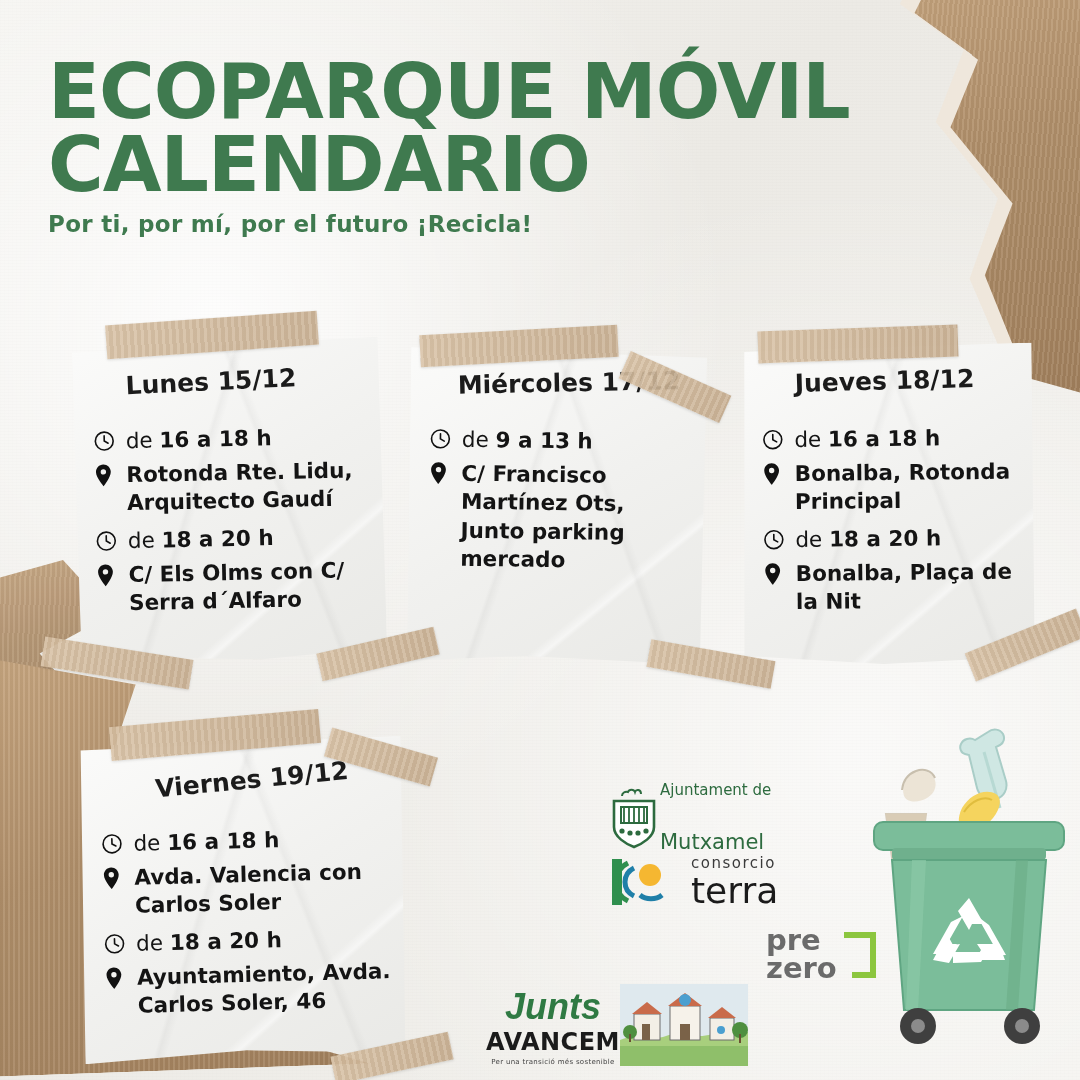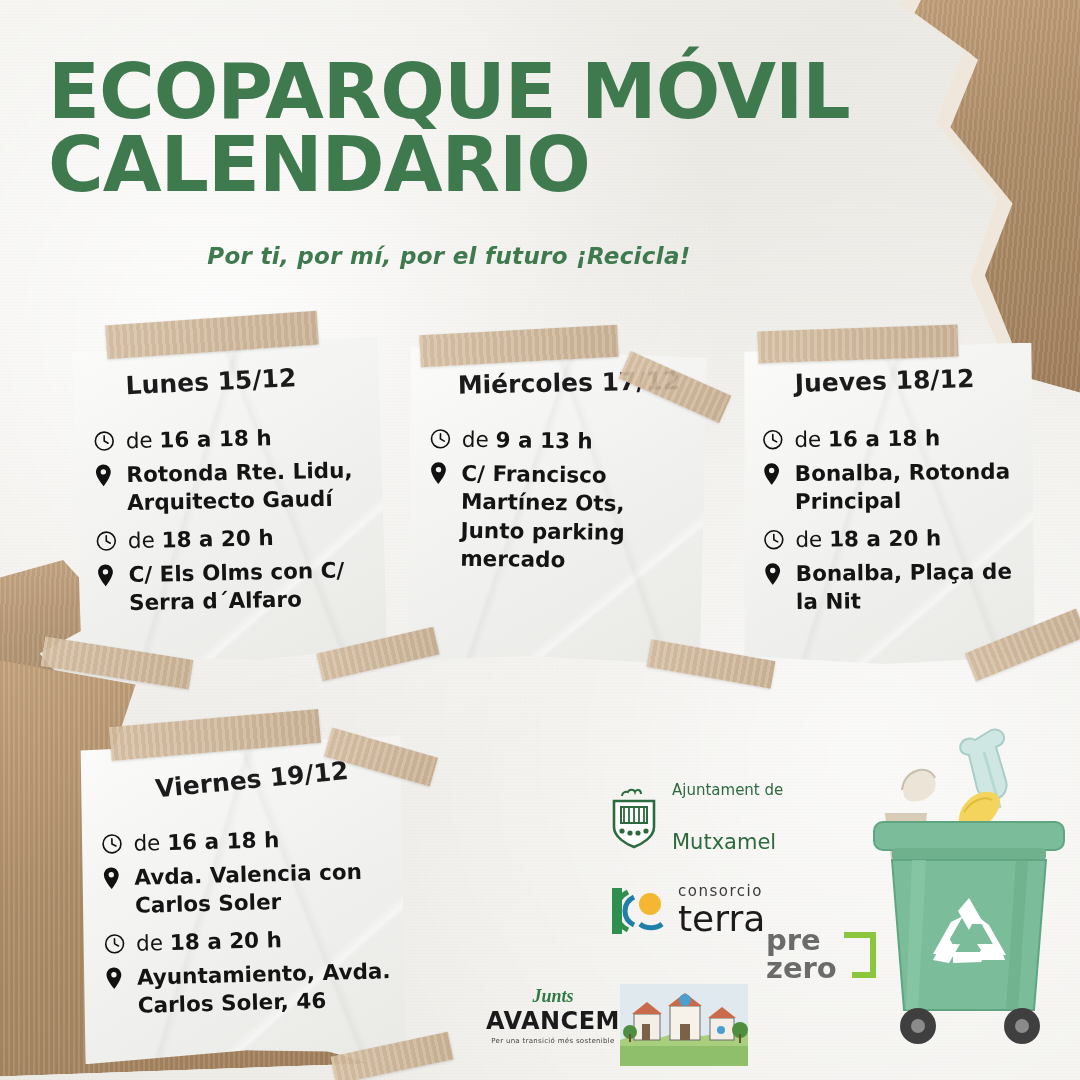--- a/index.html
+++ b/index.html
@@ -83,28 +83,26 @@
     font-family: "DejaVu Sans", sans-serif;
     font-weight: 900;
     color: #3f7a4f;
     font-size: 76px;
     line-height: .96;
     letter-spacing: -1px;
     text-transform: uppercase;
   }
   .title-line.l2 { font-size: 76px; margin-top: 12px; }
   .subtitle {
-    margin-top: 41px;
+    margin-top: 9px;
     font-family: "DejaVu Sans", sans-serif;
     font-weight: 700;
-    font-style: italic;
     color: #3f7a4f;
     font-size: 23px;
     letter-spacing: .3px;
-    text-align: center;
   }
 
   
   .note {
     position: absolute;
     background:
       linear-gradient(150deg, #fbfbfa 0%, #f1f1ef 50%, #e9e9e6 100%);
     box-shadow: 0 3px 10px rgba(0,0,0,.13);
     z-index: 6;
   }
@@ -161,37 +159,37 @@
     content: "";
     position: absolute;
     inset: 0;
     background: repeating-linear-gradient(90deg, rgba(255,255,255,.12) 0 3px, rgba(0,0,0,.03) 3px 7px);
   }
 
   
   .logos { position: absolute; z-index: 7; }
   .muni {
     left: 608px; top: 782px;
-    display: flex; align-items: center; gap: 12px;
+    display: flex; align-items: center; 
   }
   .muni-txt {
     font-family: "DejaVu Sans", sans-serif;
     color: #2d6b3f;
     line-height: 1.12;
   }
   .muni-txt .l1 { font-size: 15px; font-weight: 400; }
   .muni-txt .l2 { font-size: 21px; font-weight: 400; margin-top: 32px; }
 
-  .terra { left: 604px; top: 884px; display: flex; gap: 2px; }
+  .terra { left: 604px; top: 855px; display: flex; align-items: center; gap: 15px; }
   .terra-txt { font-family: "DejaVu Sans", sans-serif; line-height: 1; }
   .terra-txt .l1 { font-size: 15px; color: #3a3a3a; letter-spacing: 1.5px; }
   .terra-txt .l2 { font-size: 36px; font-weight: 400; color: #1b1b1b; margin-top: 2px; }
 
   .junts { left: 486px; top: 986px; text-align: center; }
-  .junts .j1 { font-family: Liberation Serif, serif; font-style: italic; font-weight: 700; font-size: 18px; color: #2f7a43; }
+  .junts .j1 { font-family: Liberation Sans, sans-serif; font-style: italic; font-weight: 700; font-size: 36px; color: #2f7a43; }
   .junts .j2 { font-family: "DejaVu Sans", sans-serif; font-weight: 700; font-size: 24px; color: #1b1b1b; letter-spacing: .5px; }
   .junts .j3 { font-family: "DejaVu Sans", sans-serif; font-size: 7px; color: #444; letter-spacing: .3px; margin-top: 2px; }
 
   .village { left: 620px; top: 984px; }
   .prezero { left: 766px; top: 927px; }
   .pz-txt { font-family: "DejaVu Sans", sans-serif; font-weight: 700; font-size: 29px; color: #6b6b6b; line-height: .95; }
 
   
   .bin { position: absolute; left: 866px; top: 700px; z-index: 7; }
 </style>

